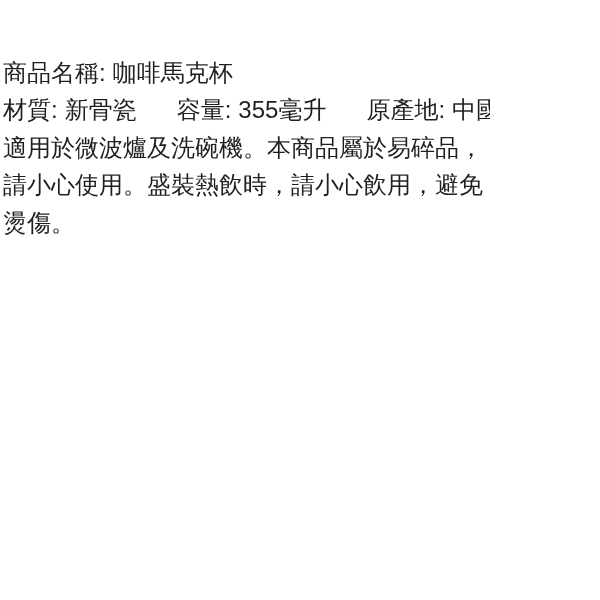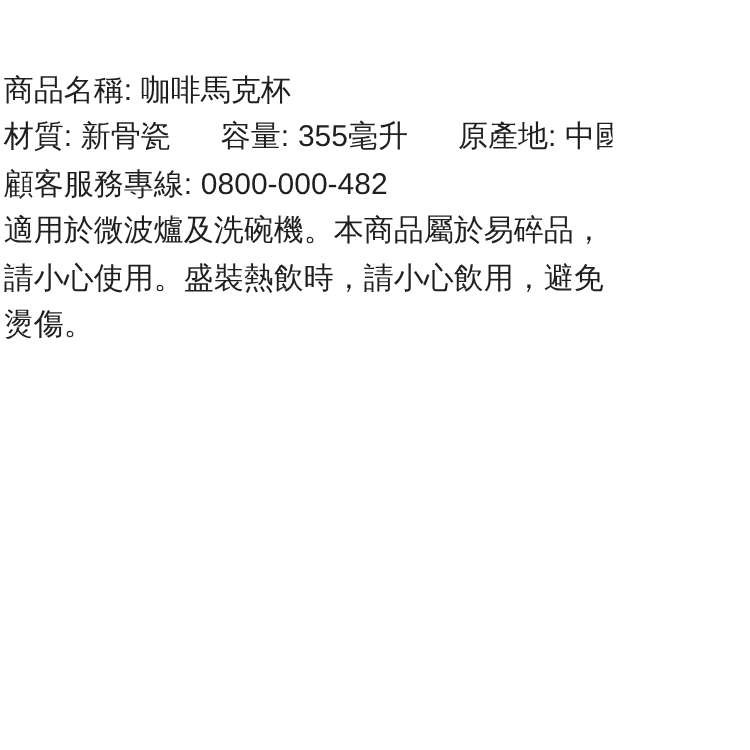--- a/index.html
+++ b/index.html
@@ -35,20 +35,17 @@
   </div>
 
   <div class="line">
     <span class="pair"><span class="lbl">材質:</span><span class="val">新骨瓷</span></span><span class="pair"><span class="lbl">容量:</span><span class="val">355毫升</span></span><span class="pair"><span class="lbl">原產地:</span><span class="val">中國</span></span>
   </div>
 
 
 
 
 
-  <div class="line">
-    <span class="lbl">顧客服務專線:</span><span class="val">0800-000-482</span>
-  </div>
 
   <div class="para">適用於微波爐及洗碗機。本商品屬於易碎品，請小心使用。盛裝熱飲時，請小心飲用，避免燙傷。</div>
 
 
 </div>
 
 </body></html>

